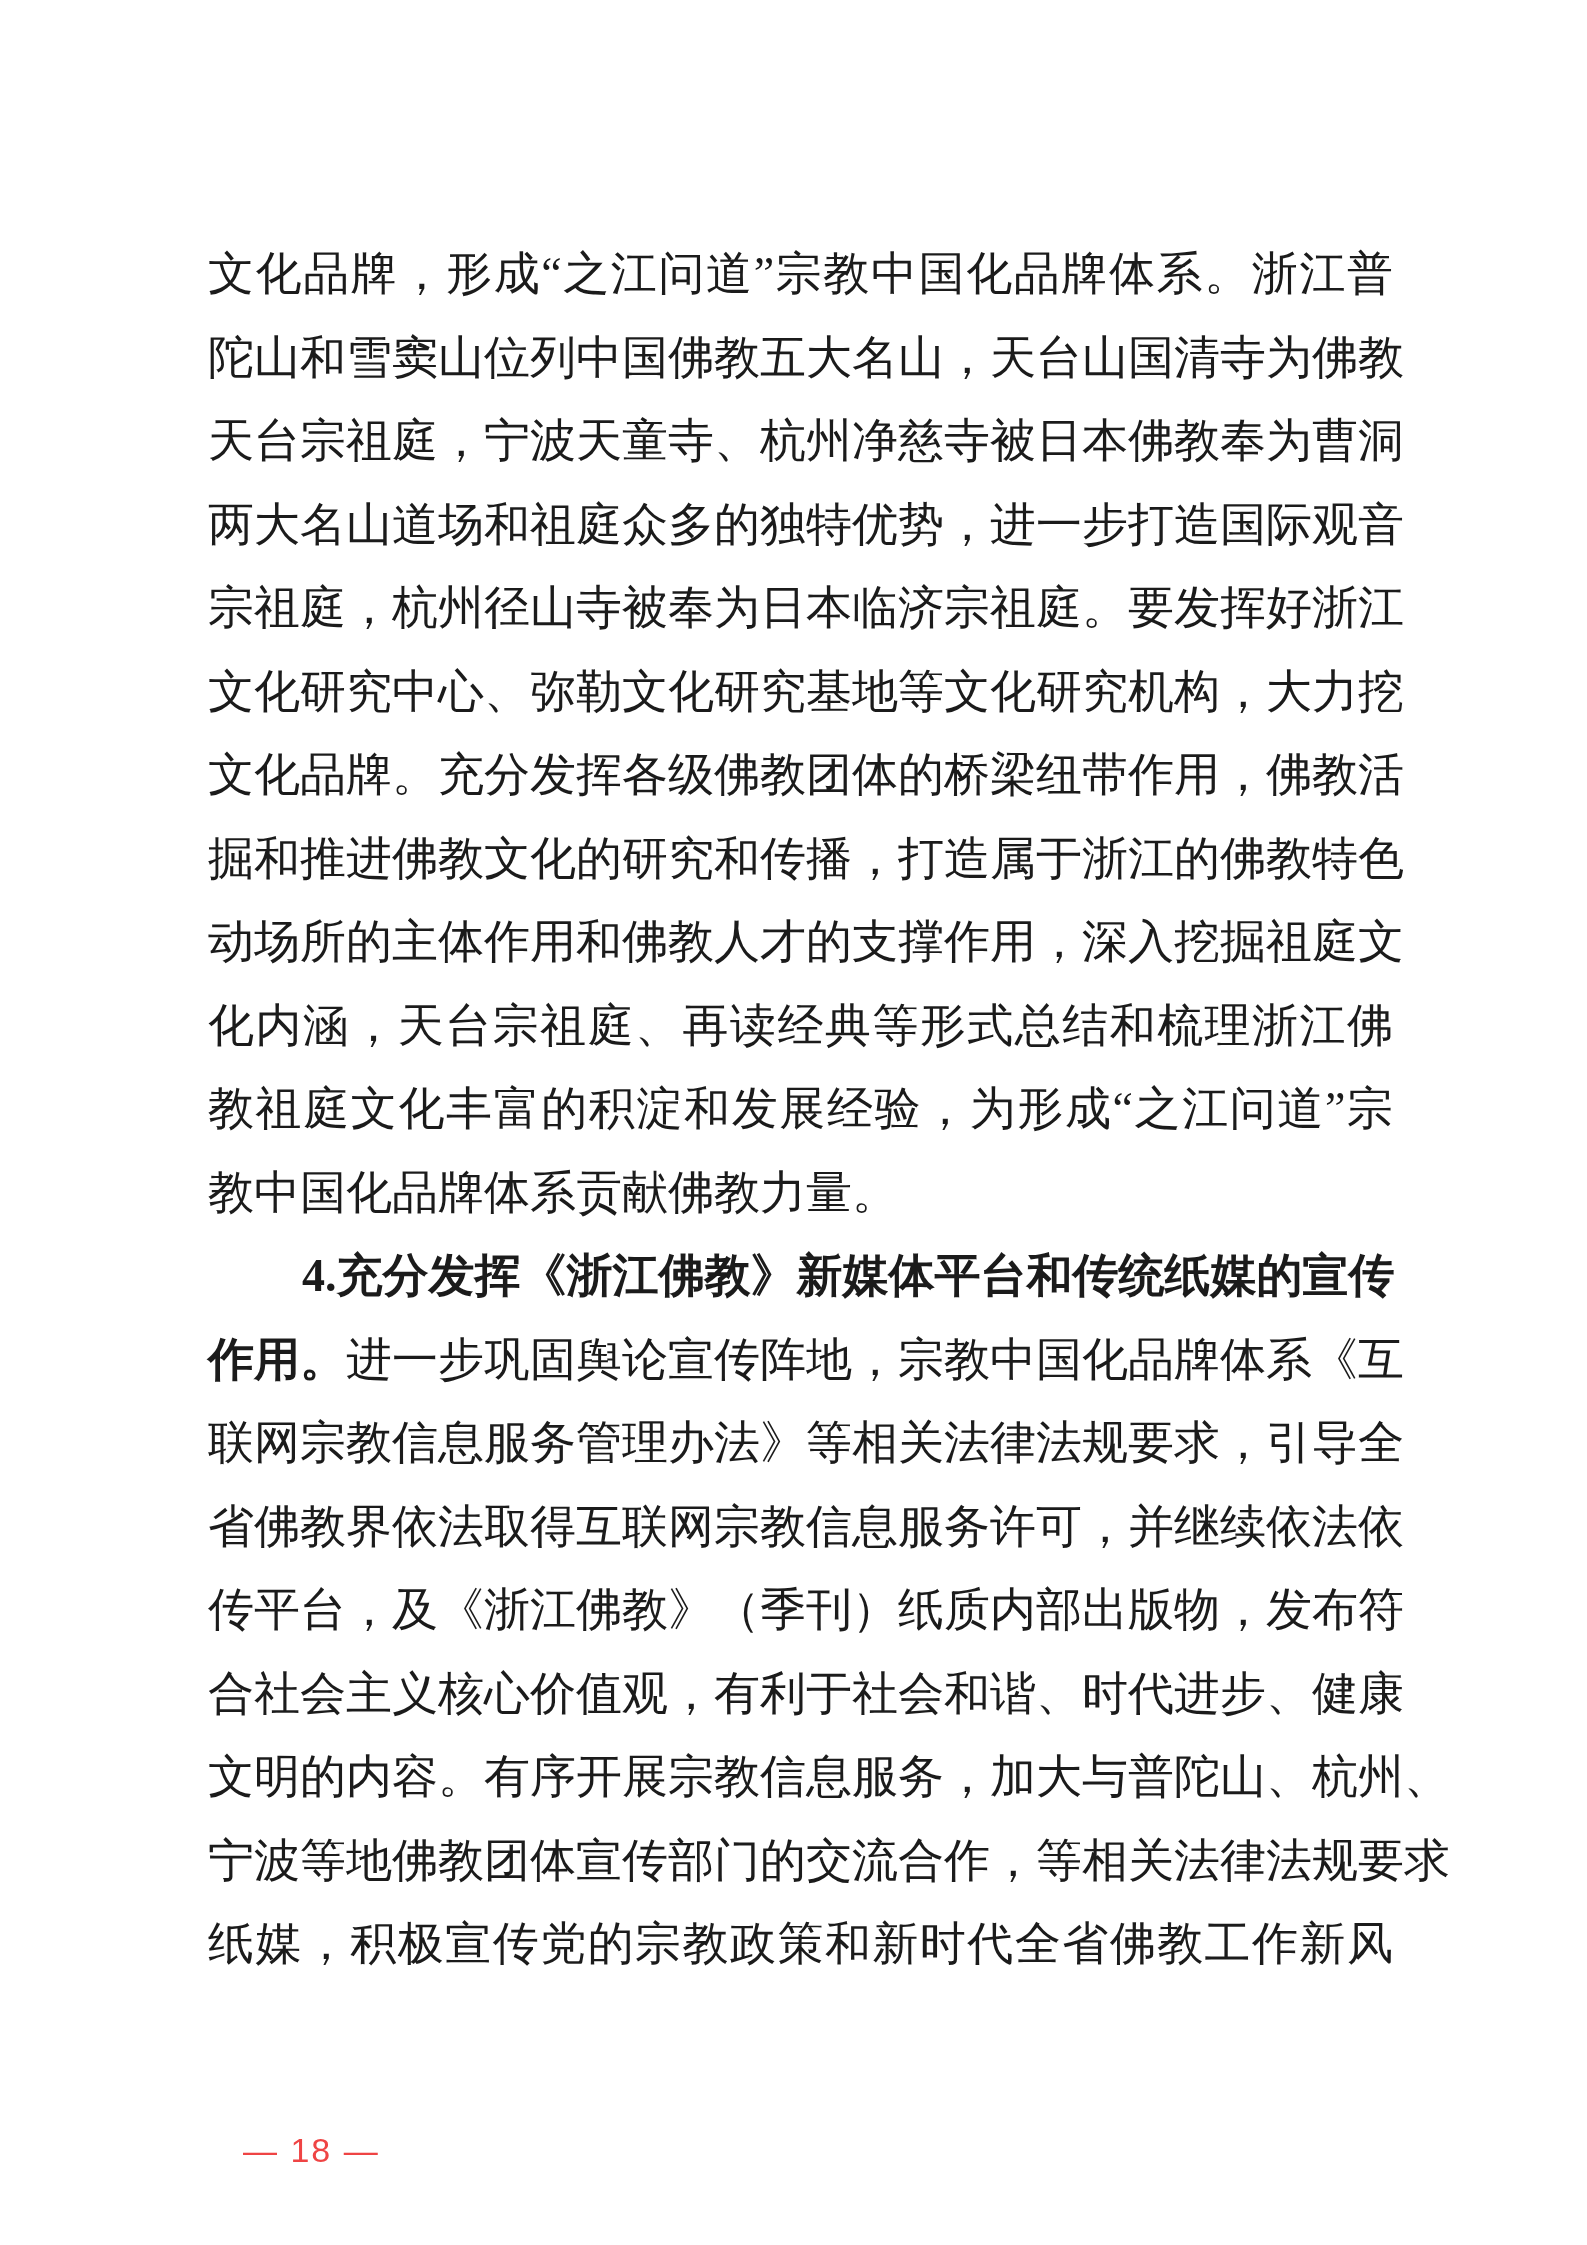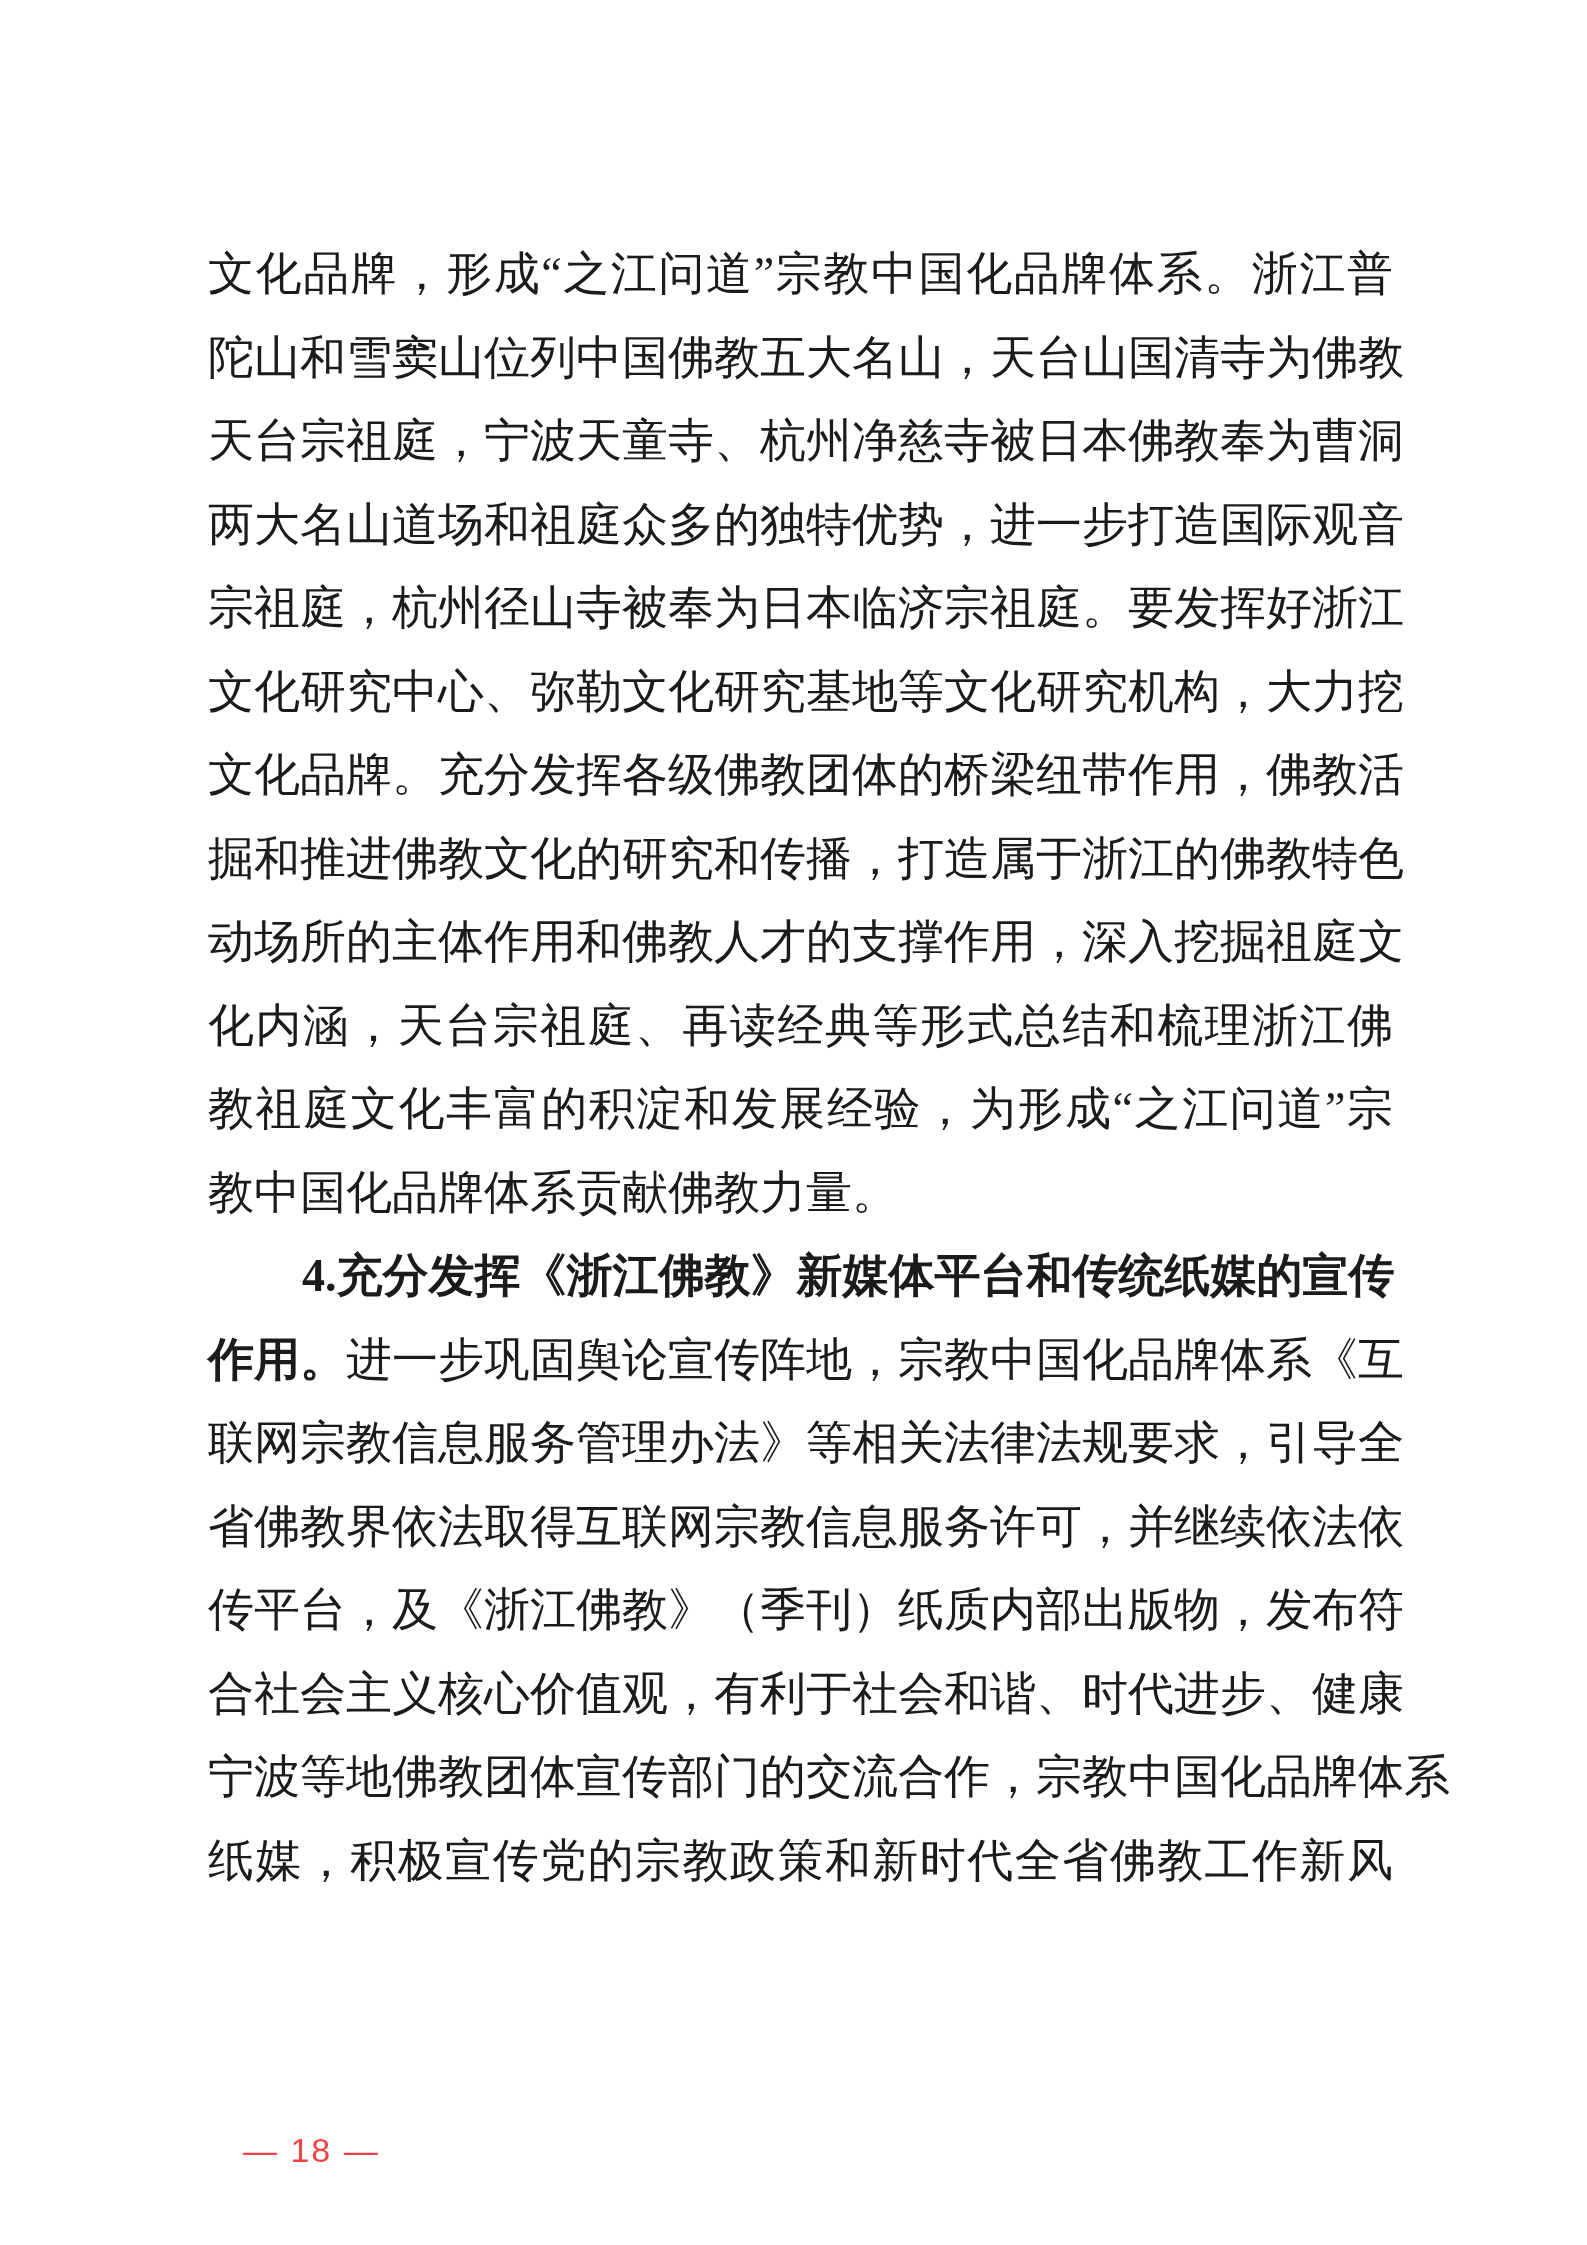--- a/index.html
+++ b/index.html
@@ -75,19 +75,20 @@
     <div class="line para-end">教中国化品牌体系贡献佛教力量。</div>
 
     <div class="line heading">4.充分发挥《浙江佛教》新媒体平台和传统纸媒的宣传</div>
 
     <div class="line"><span class="lead-bold">作用。</span><span>进一步巩固舆论宣传阵地，宗教中国化品牌体系《互</span></div>
 
     <div class="line">联网宗教信息服务管理办法》等相关法律法规要求，引导全</div>
     <div class="line">省佛教界依法取得互联网宗教信息服务许可，并继续依法依</div>
     <div class="line">传平台，及《浙江佛教》（季刊）纸质内部出版物，发布符</div>
     <div class="line">合社会主义核心价值观，有利于社会和谐、时代进步、健康</div>
-    <div class="line">宁波等地佛教团体宣传部门的交流合作，宗教中国化品牌体系</div>
+    <div class="line">文明的内容。有序开展宗教信息服务，加大与普陀山、杭州、</div>
+    <div class="line">宁波等地佛教团体宣传部门的交流合作，等相关法律法规要求</div>
     <div class="line">纸媒，积极宣传党的宗教政策和新时代全省佛教工作新风</div>
 
   </div>
 
   <div class="page-number">— 18 —</div>
 </div>
 
 </body></html>

